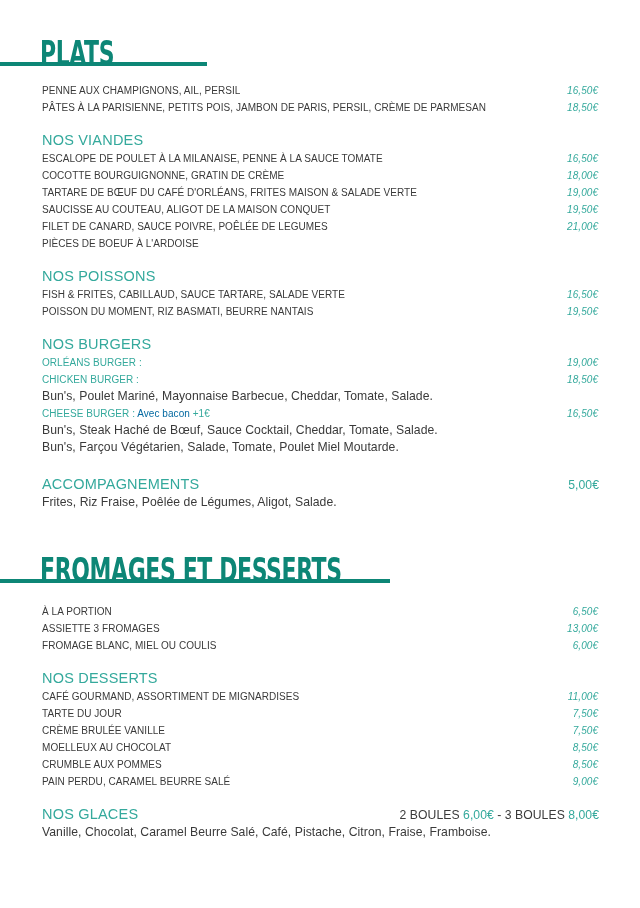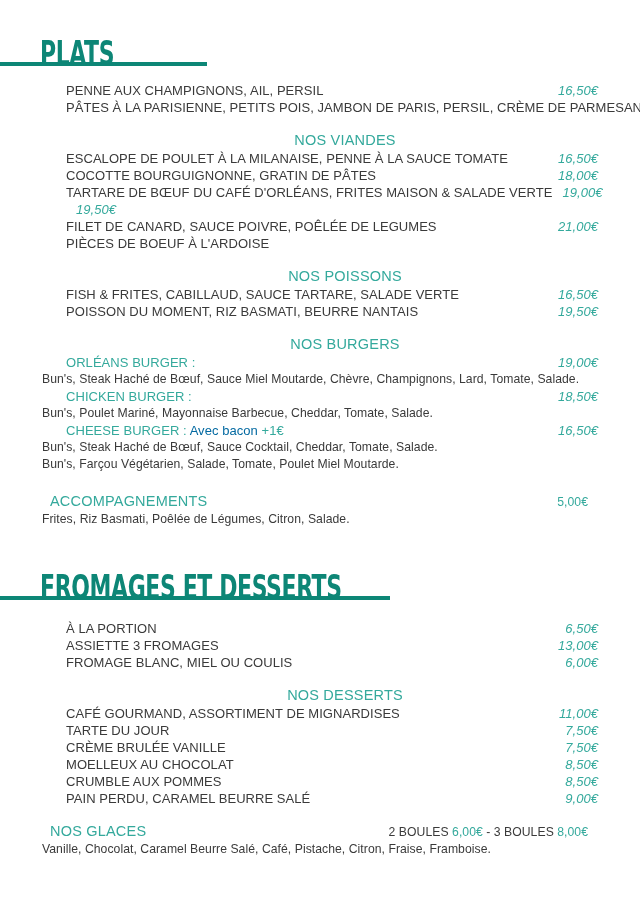--- a/index.html
+++ b/index.html
@@ -49,39 +49,37 @@
     transform: scaleX(0.74);
     transform-origin: left bottom;
     white-space: nowrap;
   }
 
   
   .subhead {
     color: #34a99c;
     font-size: 14.5px;
     letter-spacing: 0.2px;
-    margin: 0 0 2px 8px;
+    margin: 0 0 2px 0;
     padding-left: 42px;
-    text-align: center;
   }
 
   
   .items {
     padding-left: 42px;
     padding-right: 42px;
   }
   .row {
     display: flex;
     align-items: center;
     justify-content: space-between;
-    font-size: 13px;
+    font-size: 10px;
     line-height: 17px;
     letter-spacing: 0.05px;
     white-space: nowrap;
-    margin-left: 24px;
   }
   .row .nm {
     color: #3a3a3a;
   }
   .row .pr {
     color: #34a99c;
     padding-left: 10px;
     flex: 0 0 auto;
     font-style: italic;
   }
@@ -106,21 +104,21 @@
     color: #3a3a3a;
     font-size: 12.2px;
     letter-spacing: 0.05px;
   }
   .glace-prices .p { color: #34a99c; }
 
   .glace-head {
     display: flex;
     align-items: baseline;
     padding-left: 42px;
-    padding-right: 52px;
+    padding-right: 41px;
   }
   .glace-head .subhead {
     padding-left: 0;
     flex: 0 0 auto;
   }
   .glace-head .glace-prices {
     margin-left: auto;
     text-align: right;
   }
 
@@ -149,28 +147,29 @@
   </div>
 
   <div class="blk">
     <div class="subhead">NOS VIANDES</div>
     <div class="items">
       <div class="row">
         <span class="nm">ESCALOPE DE POULET À LA MILANAISE, PENNE À LA SAUCE TOMATE</span>
         <span class="pr">16,50€</span>
       </div>
       <div class="row">
-        <span class="nm">COCOTTE BOURGUIGNONNE, GRATIN DE PÂTES</span>
+        <span class="nm">COCOTTE BOURGUIGNONNE, GRATIN DE CRÈME</span>
         <span class="pr">18,00€</span>
       </div>
       <div class="row">
         <span class="nm">TARTARE DE BŒUF DU CAFÉ D'ORLÉANS, FRITES MAISON &amp; SALADE VERTE</span>
         <span class="pr">19,00€</span>
       </div>
       <div class="row">
+        <span class="nm">SAUCISSE AU COUTEAU, ALIGOT DE LA MAISON CONQUET</span>
         <span class="pr">19,50€</span>
       </div>
       <div class="row">
         <span class="nm">FILET DE CANARD, SAUCE POIVRE, POÊLÉE DE LEGUMES</span>
         <span class="pr">21,00€</span>
       </div>
       <div class="row noprice">
         <span class="nm">PIÈCES DE BOEUF À L'ARDOISE</span>
 
       </div>
@@ -192,21 +191,20 @@
   </div>
 
   <div class="blk">
     <div class="subhead">NOS BURGERS</div>
     <div class="items">
 
       <div class="row">
         <span class="nm teal">ORLÉANS BURGER :</span>
         <span class="pr">19,00€</span>
       </div>
-      <div class="desc">Bun's, Steak Haché de Bœuf, Sauce Miel Moutarde, Chèvre, Champignons, Lard, Tomate, Salade.</div>
 
       <div class="row">
         <span class="nm teal">CHICKEN BURGER :</span>
         <span class="pr">18,50€</span>
       </div>
       <div class="desc">Bun's, Poulet Mariné, Mayonnaise Barbecue, Cheddar, Tomate, Salade.</div>
 
       <div class="row">
         <span class="nm teal"><span>CHEESE BURGER :</span> <span class="dark">Avec bacon</span> <span class="teal-inline">+1€</span></span>
         <span class="pr">16,50€</span>
@@ -217,21 +215,21 @@
 
     </div>
   </div>
 
   <div class="blk" style="margin-top:20px;">
     <div class="glace-head">
       <div class="subhead">ACCOMPAGNEMENTS</div>
       <div class="glace-prices"><span class="p">5,00€</span></div>
     </div>
     <div class="items">
-      <div class="desc">Frites, Riz Basmati, Poêlée de Légumes, Citron, Salade.</div>
+      <div class="desc">Frites, Riz Fraise, Poêlée de Légumes, Aligot, Salade.</div>
     </div>
   </div>
 
   <div class="banner" style="margin-top:32px;">
     <div class="rule" style="width:390px;"></div>
     <div class="btitle">FROMAGES ET DESSERTS</div>
   </div>
 
   <div class="blk-tight">
     <div class="items">

